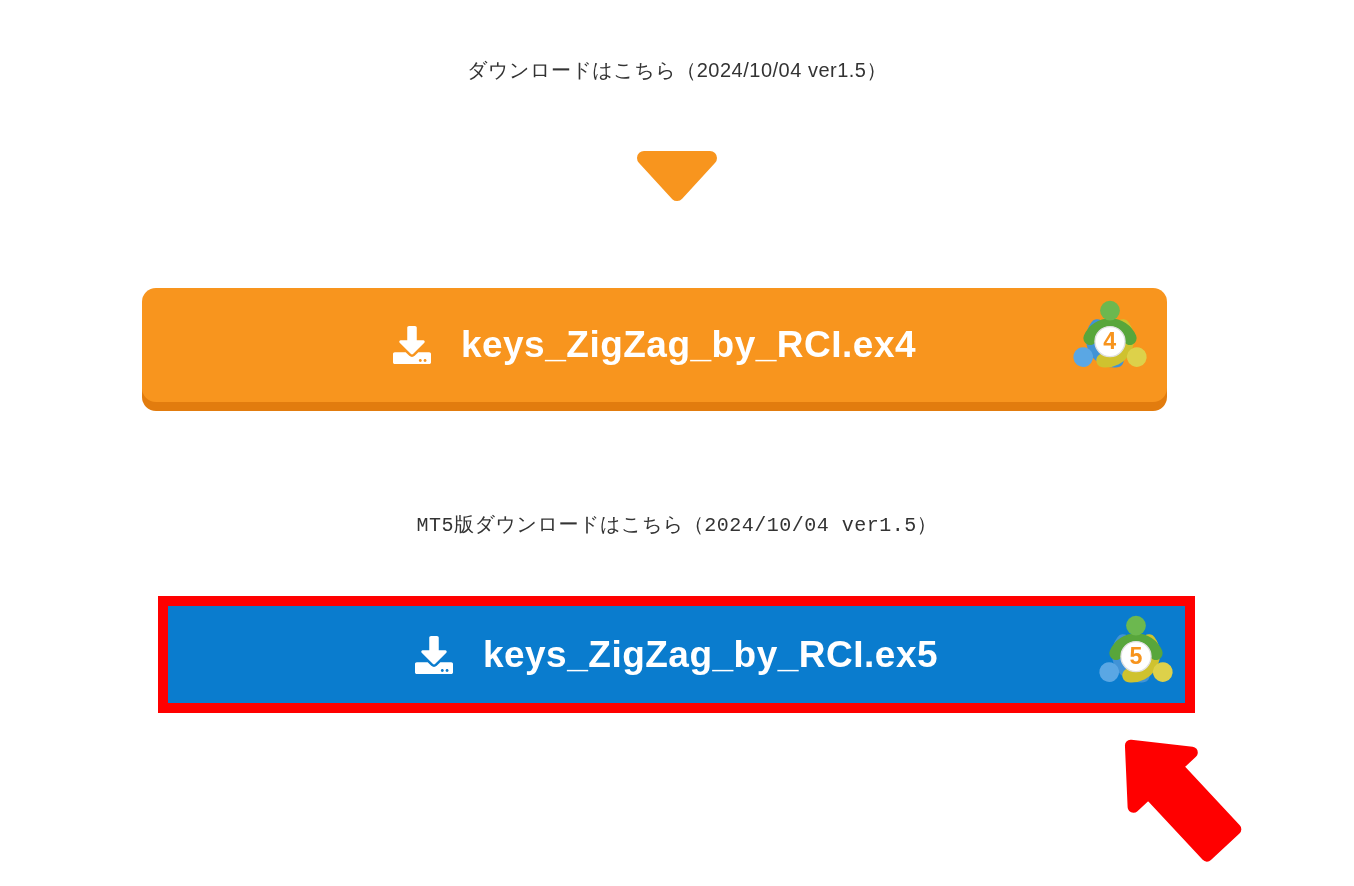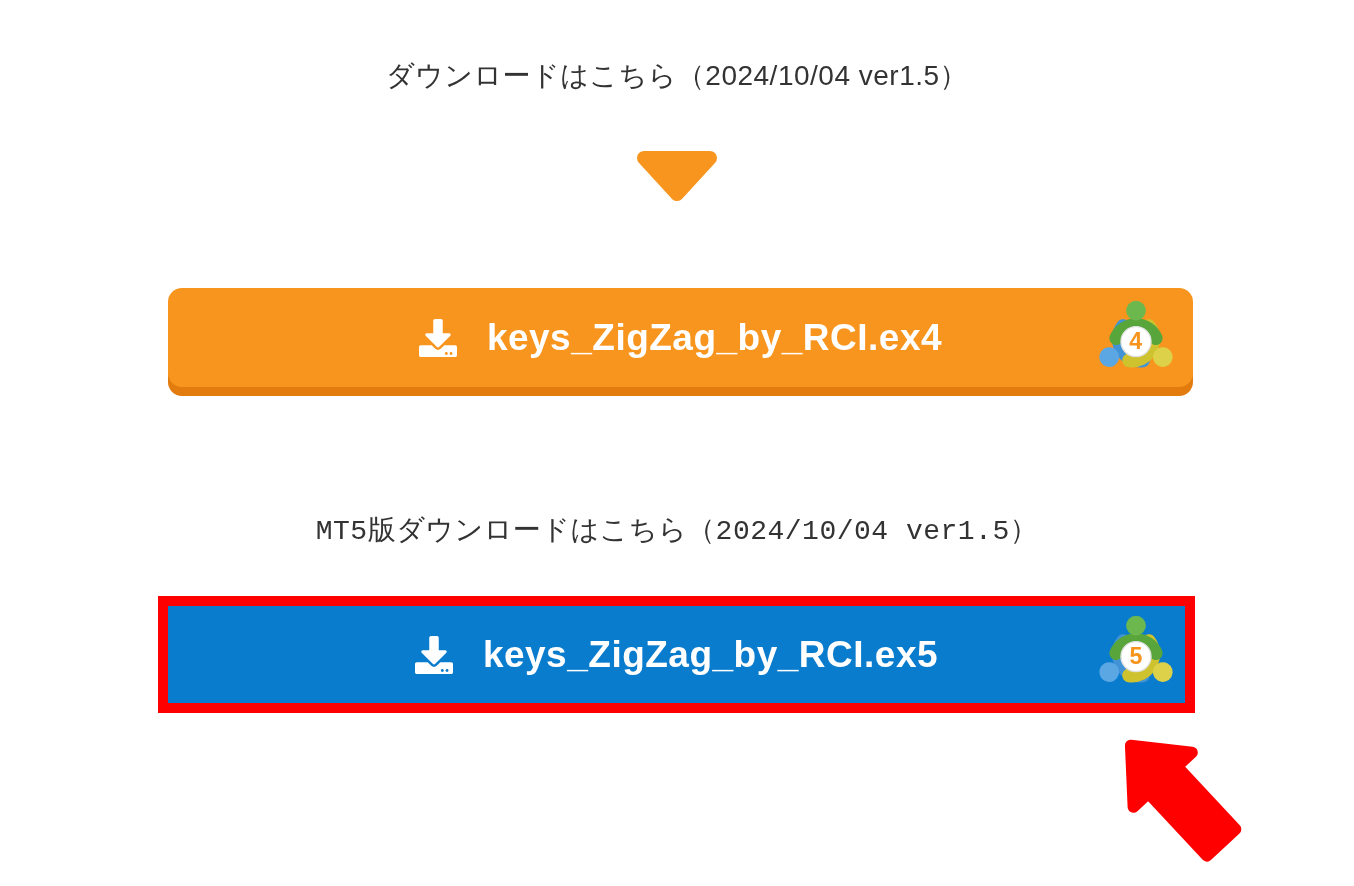--- a/index.html
+++ b/index.html
@@ -2,29 +2,29 @@
 <html><head>
 <meta charset="utf-8">
 <style>
   html,body{margin:0;padding:0;}
   body{
     width:1354px;height:886px;background:#ffffff;position:relative;overflow:hidden;
     font-family:"Liberation Sans","DejaVu Sans",sans-serif;
   }
   .heading{
     position:absolute;left:0;width:100%;text-align:center;
-    font-size:28px;color:#333333;letter-spacing:.5px;white-space:nowrap;
+    font-size:20px;color:#333333;letter-spacing:.5px;white-space:nowrap;
   }
   #heading-mt4{top:57px;}
   #heading-mt5{top:511px;font-family:Liberation Mono, monospace;}
 
   .tri-wrap{position:absolute;left:633px;top:148px;width:88px;height:54px;}
 
   .dl-btn{
-    position:absolute;left:168px;width:1025px;height:99px;
+    position:absolute;left:142px;width:1025px;height:114px;
     display:flex;align-items:center;justify-content:center;gap:30px;
     color:#ffffff;font-size:37px;font-weight:bold;letter-spacing:.5px;
     text-decoration:none;box-sizing:border-box;cursor:pointer;border:none;
     font-family:"Liberation Sans","DejaVu Sans",sans-serif;white-space:nowrap;
   }
   #mt4-button{
     top:288px;background:#f8951e;border-radius:14px;
     box-shadow:0 9px 0 #e27c0e;
   }
   #mt5-highlight{

